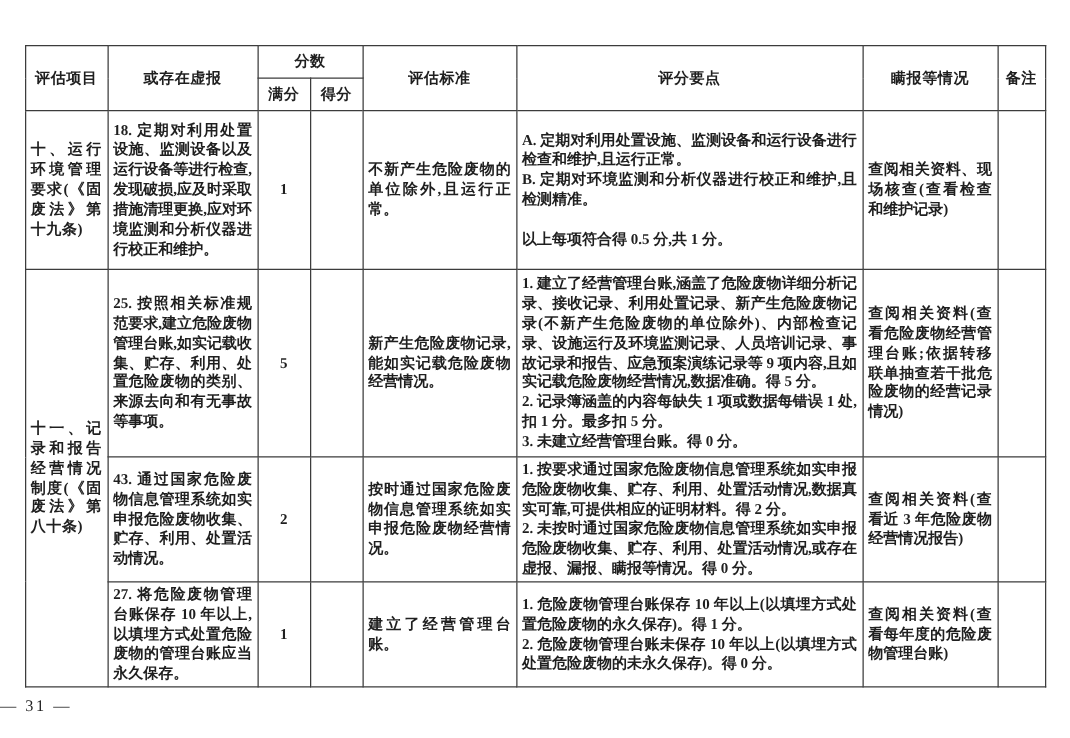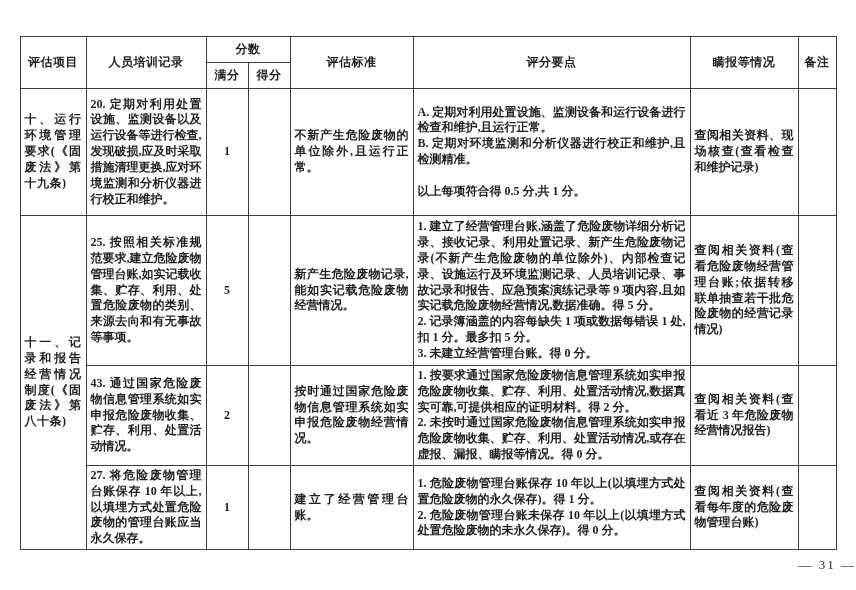--- a/index.html
+++ b/index.html
@@ -53,62 +53,61 @@
   }
   td.num {
     text-align: center;
   }
   td.method { padding: 2px 5px; }
   tr.r24 { height: 127px; }
   tr.r25 { height: 150px; }
   tr.r26 { height: 97px; }
   tr.r27 { height: 83px; margin-left: 12px; }
   .footer {
-    text-align: right;
+    text-align: left;
     font-size: 13px;
     margin-top: 7px;
     letter-spacing: 2px;
     color: #1f1f1f;
-    padding-left: 18px;
   }
 </style>
 </head>
 <body>
 
 <div class="page">
   <table class="eval">
     <colgroup>
       <col style="width:66px">
       <col style="width:120px">
       <col style="width:42px">
       <col style="width:42px">
       <col style="width:123px">
       <col style="width:277px">
       <col style="width:108px">
       <col style="width:38px">
     </colgroup>
     <thead>
       <tr class="hdr-row">
         <th class="hdr" rowspan="2">评估项目</th>
-        <th class="hdr" rowspan="2">人员培训记录</th>
+        <th class="hdr" rowspan="2">或存在虚报</th>
         <th class="hdr" colspan="2">分数</th>
         <th class="hdr" rowspan="2">评估标准</th>
         <th class="hdr" rowspan="2">评分要点</th>
         <th class="hdr" rowspan="2">瞒报等情况</th>
         <th class="hdr" rowspan="2">备注</th>
       </tr>
       <tr class="hdr-row">
         <th class="hdr">满分</th>
         <th class="hdr">得分</th>
       </tr>
     </thead>
     <tbody>
       <tr class="r24">
         <td class="group">十、运行环境管理要求(《固废法》第十九条)</td>
-        <td class="content">20. 定期对利用处置设施、监测设备以及运行设备等进行检查,发现破损,应及时采取措施清理更换,应对环境监测和分析仪器进行校正和维护。</td>
+        <td class="content">18. 定期对利用处置设施、监测设备以及运行设备等进行检查,发现破损,应及时采取措施清理更换,应对环境监测和分析仪器进行校正和维护。</td>
         <td class="num">1</td>
         <td class="num"></td>
         <td class="standard">不新产生危险废物的单位除外,且运行正常。</td>
         <td class="points">A. 定期对利用处置设施、监测设备和运行设备进行检查和维护,且运行正常。
 B. 定期对环境监测和分析仪器进行校正和维护,且检测精准。
 
 以上每项符合得 0.5 分,共 1 分。</td>
         <td class="method">查阅相关资料、现场核查(查看检查和维护记录)</td>
         <td class="note"></td>
       </tr>

